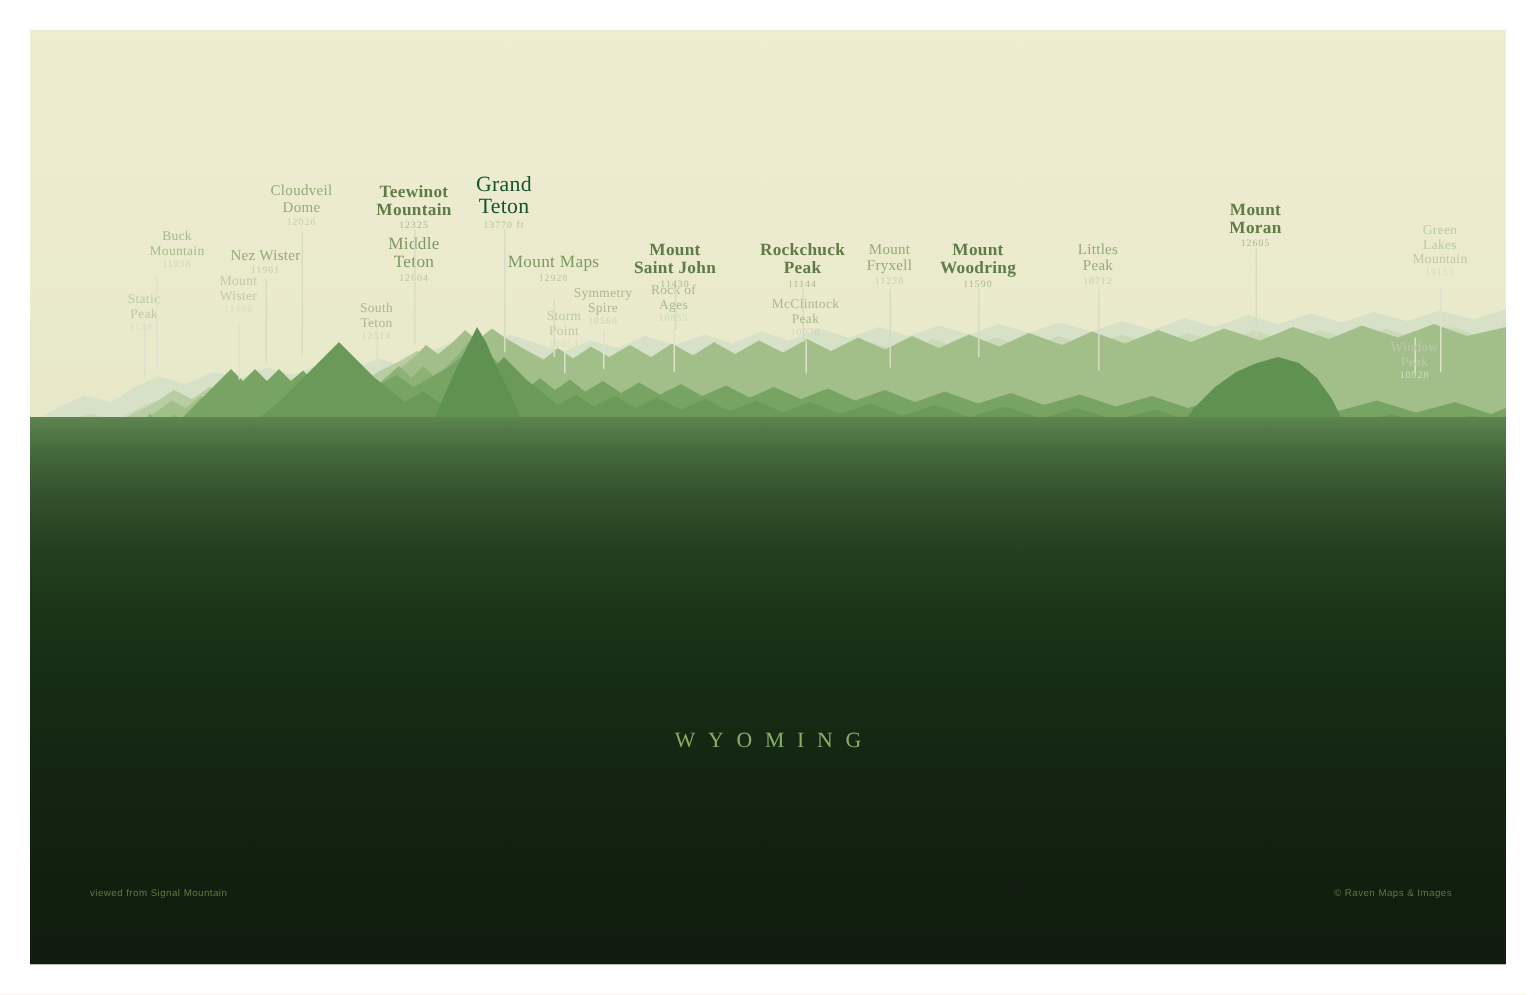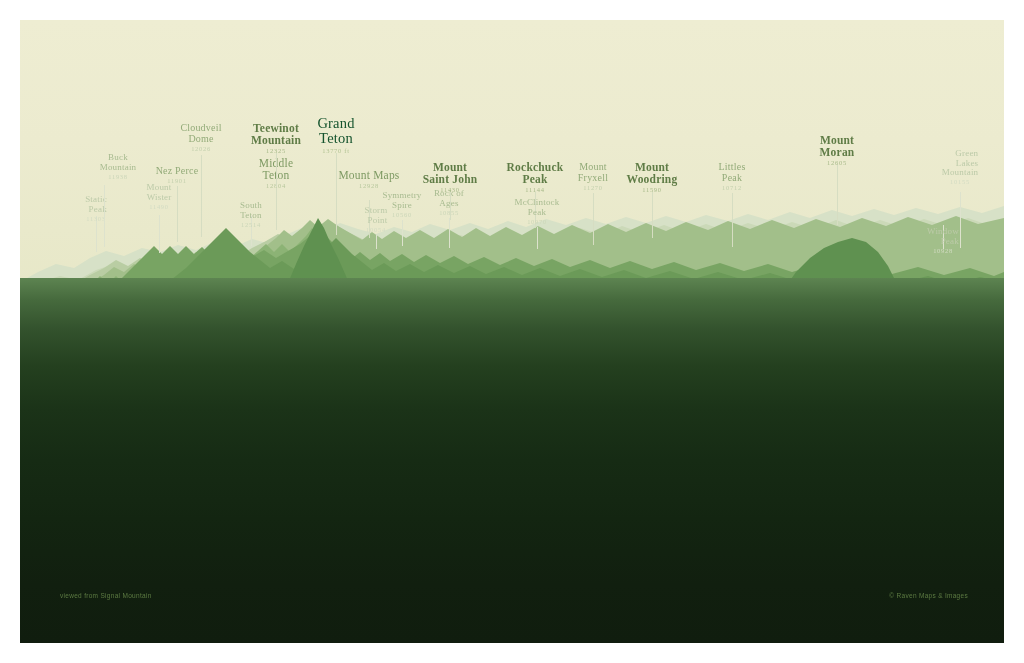--- a/index.html
+++ b/index.html
@@ -57,21 +57,21 @@
   .t1 .nm{font-size:14.5px;color:#14532d;text-align:center;}
   .t1 .el{color:#b3c394;}
   .t2 .nm{font-size:11.5px;color:#5f7c46;font-weight:bold;}
   .t2 .el{color:#a8ba8a;}
   .t3 .nm{font-size:11.5px;color:#7e9a63;}
   .t3 .el{color:#b7c79c;}
   .t4 .nm{font-size:10px;color:#93ab79;}
   .t4 .el{color:#c3d0ad;}
   .t5 .nm{font-size:9px;color:#a8bb90;}
   .t5 .el{color:#cbd6b8;}
-  .t6 .nm{font-size:9px;color:#bccaa8;text-align:right;}
+  .t6 .nm{font-size:9px;color:#bccaa8;}
   .t6 .el{color:#d3dcc3;}
   
   .leader{
     position:absolute;width:1px;
     background:#d6ddc2;
   }
   .leader.dim{background:#dde2cd;}
   
   #titleblock{
     position:absolute;left:0;width:984px;text-align:center;
@@ -234,21 +234,21 @@
         <span class="nm">Buck<br>Mountain</span>
         <span class="el">11938</span>
       </div>
       <div class="leader dim" style="left: 139px; top: 195px; height: 38px;"></div>
       <div class="lbl t6" style="left: 139px; top: 163px; transform: translateX(-50%);">
         <span class="nm">Mount<br>Wister</span>
         <span class="el">11490</span>
       </div>
       <div class="leader" style="left: 157px; top: 166px; height: 56px;"></div>
       <div class="lbl t4" style="left: 157px; top: 146px; transform: translateX(-50%);">
-        <span class="nm">Nez Perce</span>
+        <span class="nm">Nez Wister</span>
         <span class="el">11901</span>
       </div>
       <div class="leader" style="left: 181px; top: 135px; height: 82px;"></div>
       <div class="lbl t4" style="left: 181px; top: 103px; transform: translateX(-50%);">
         <span class="nm">Cloudveil<br>Dome</span>
         <span class="el">12026</span>
       </div>
       <div class="leader dim" style="left: 231px; top: 196px; height: 30px;"></div>
       <div class="lbl t5" style="left: 231px; top: 181px; transform: translateX(-50%);">
         <span class="nm">South<br>Teton</span>
@@ -330,18 +330,19 @@
         <span class="el">10928</span>
       </div>
       <div class="leader dim" style="left: 940px; top: 172px; height: 56px;"></div>
       <div class="lbl t6" style="left: 940px; top: 129px; transform: translateX(-50%);">
         <span class="nm">Green<br>Lakes<br>Mountain</span>
         <span class="el">10155</span>
       </div>
     </div>
 
   <div id="titleblock" style="top:448px;">
+    <div id="subtitle">WYOMING</div>
   </div>
 
   <div id="foot-left" class="foot">viewed from Signal Mountain</div>
   <div id="foot-right" class="foot">© Raven Maps &amp; Images</div>
 
 </div>
 
 </body></html>

